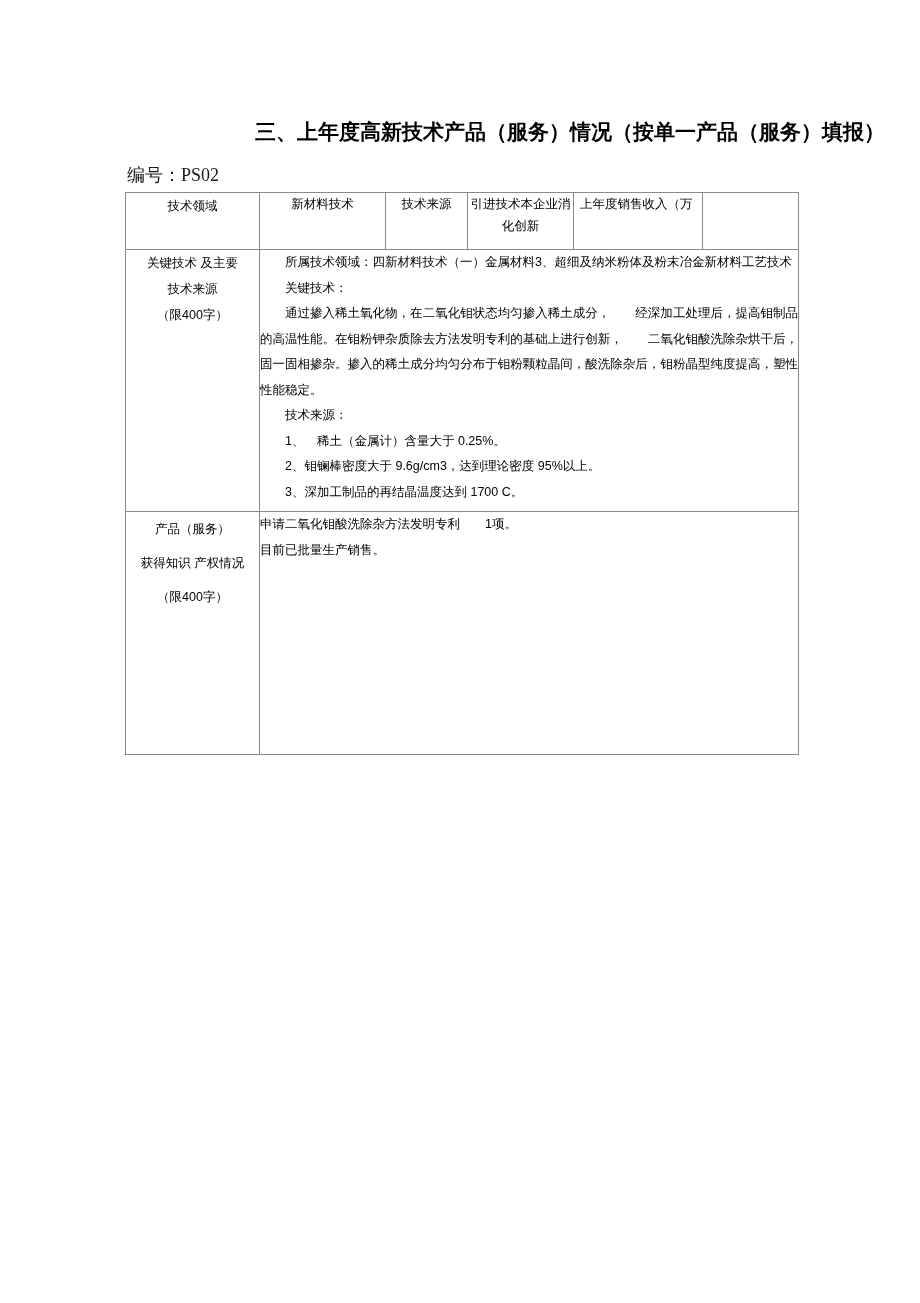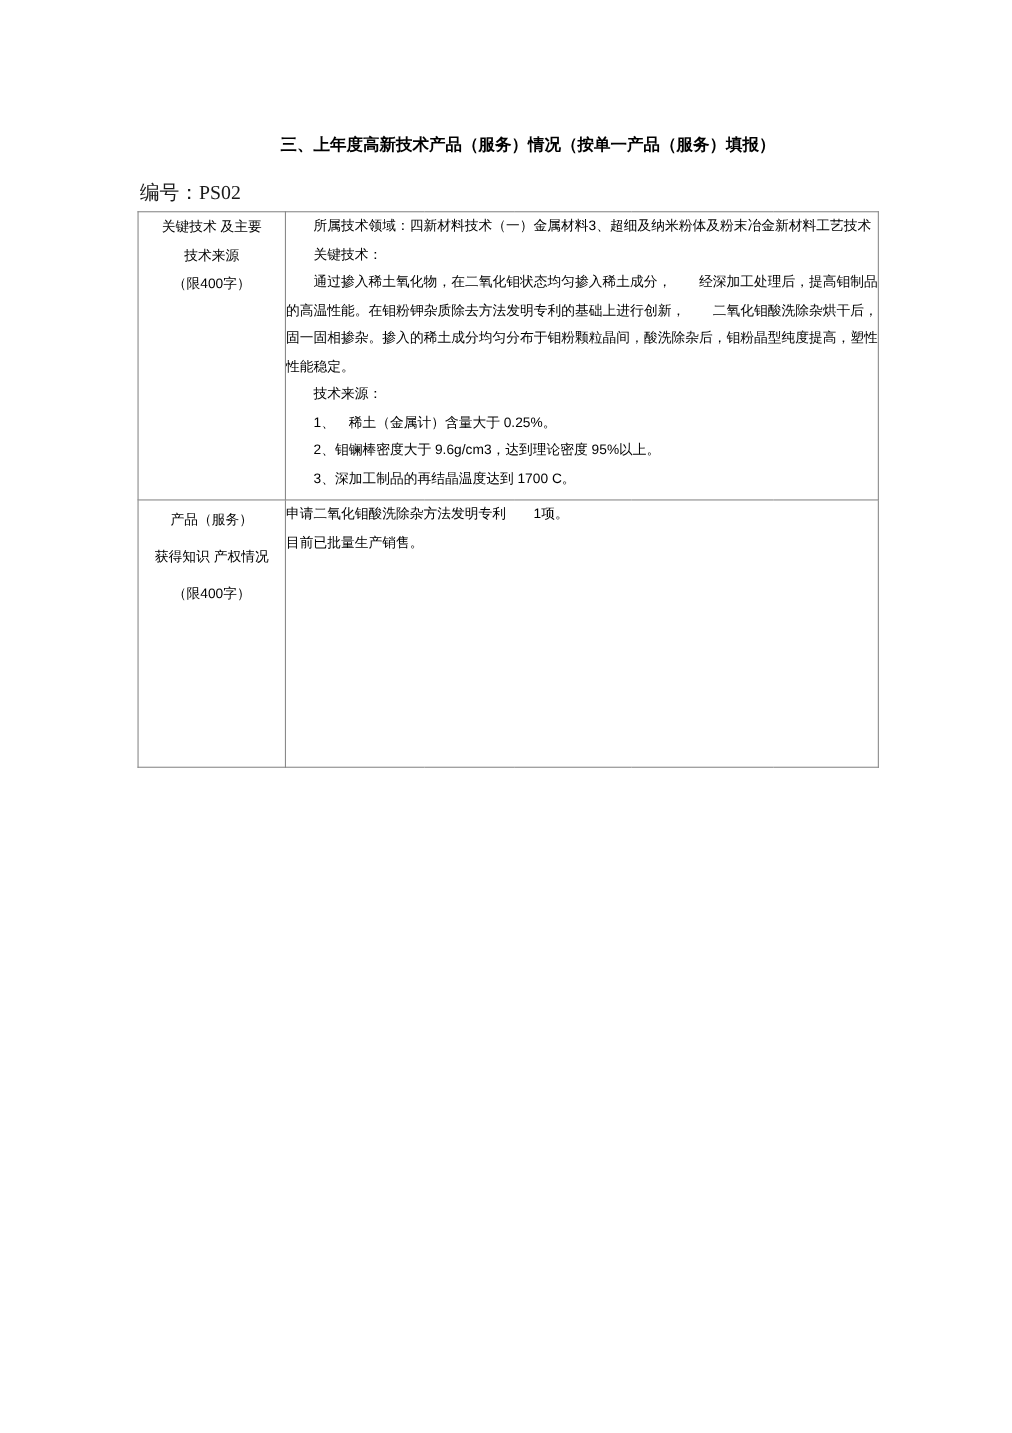--- a/index.html
+++ b/index.html
@@ -21,21 +21,21 @@
     left: 0;
     width: 920px;
     height: 1303px;
   }
   
   .doc-title {
     position: absolute;
     left: 255px;
     top: 118px;
     width: 600px;
-    font-size: 15px;
+    font-size: 21px;
     font-weight: bold;
     letter-spacing: 0px;
     line-height: 28px;
     white-space: nowrap;
     color: #000;
   }
   
   .form-code {
     position: absolute;
     left: 127px;
@@ -131,20 +131,28 @@
       <col style="width:134px">
       <col style="width:126px">
       <col style="width:82px">
       <col style="width:106px">
       <col style="width:129px">
       <col style="width:96px">
     </colgroup>
     <tbody>
 
 
+      <tr class="r2">
+        <td class="lbl">技术领域</td>
+        <td class="cell-mid">新材料技术</td>
+        <td class="cell-mid">技术来源</td>
+        <td class="cell-mid">引进技术本企业消化创新</td>
+        <td class="cell-mid" style="text-align:left;padding-left:6px;">上年度销售收入（万</td>
+        <td class="cell-mid"></td>
+      </tr>
 
       <tr class="row-key">
         <td class="lbl lbl-key">
           <span class="ln">关键技术 及主要</span>
           <span class="ln">技术来源</span>
           <span class="ln">（限400字）</span>
         </td>
         <td class="body-cell" colspan="5">
           <div class="key-inner">
             <p class="indent">所属技术领域：四新材料技术（一）金属材料3、超细及纳米粉体及粉末冶金新材料工艺技术</p>

